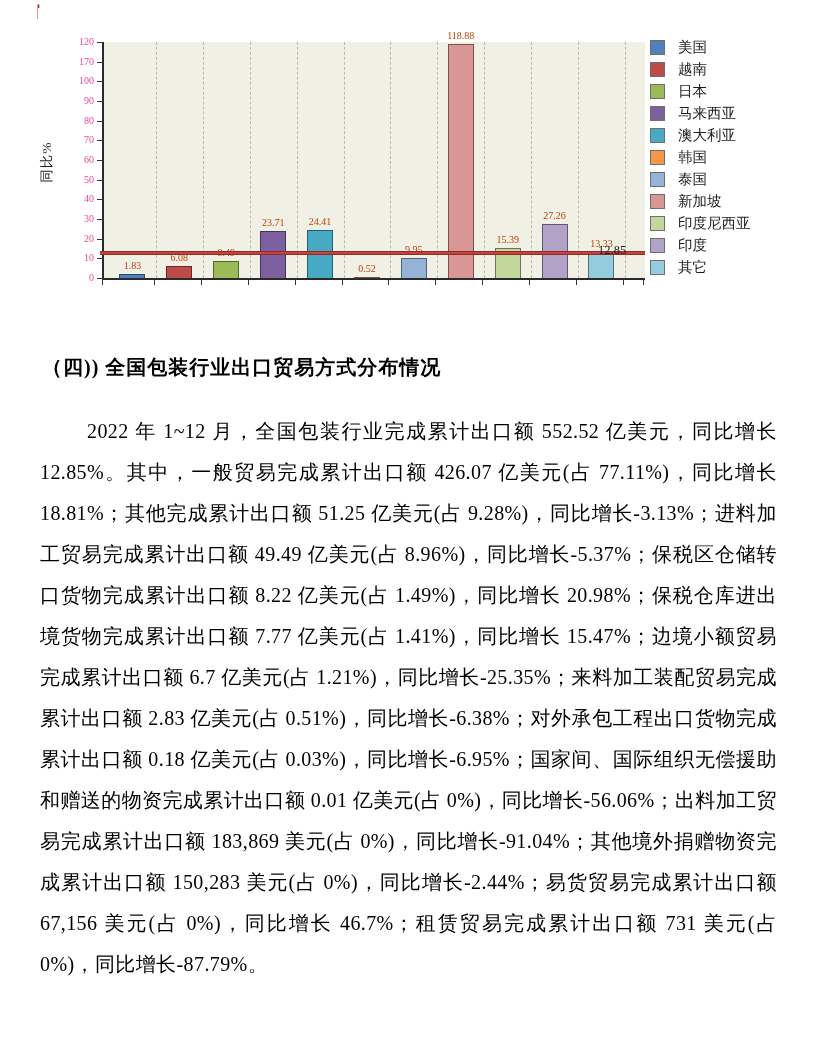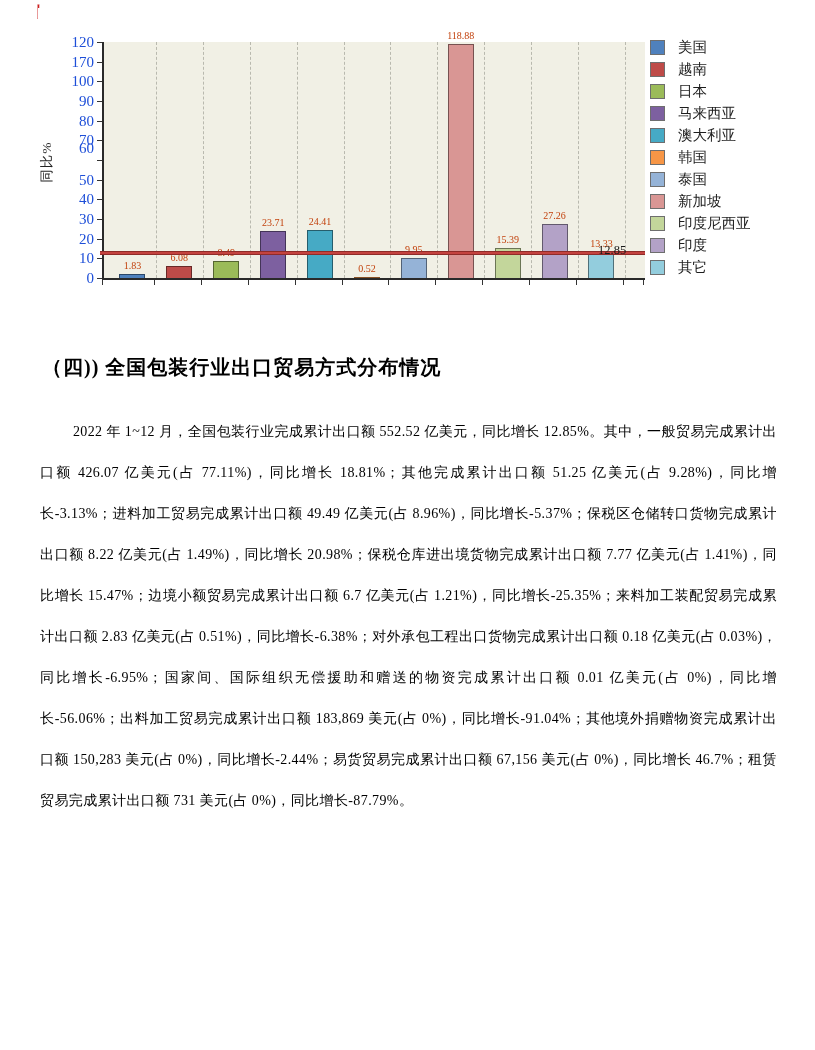--- a/index.html
+++ b/index.html
@@ -6,38 +6,38 @@
   .page{position:relative;width:815px;height:1050px;background:#ffffff;overflow:hidden;
         font-family:"Liberation Serif","DejaVu Serif",serif;color:#111;}
   .corner-mark{position:absolute;left:32px;top:3px;color:#cc2020;font-size:15px;font-weight:bold;}
 
   
   .chart{position:relative;margin:8px 0 0 38px;width:770px;height:296px;background:#fff;}
   .plot{position:absolute;left:64px;top:34px;width:541px;height:236px;
         border-left:2px solid #2a2a2a;border-bottom:2px solid #2a2a2a;overflow:visible;}
   .y-title{position:absolute;left:-12px;top:145px;transform:rotate(-90deg);
            font-size:13.5px;color:#222;letter-spacing:1px;white-space:nowrap;}
-  .ytick-label{position:absolute;width:36px;text-align:right;font-size:15px;color:#1d4ed8;line-height:14px;font-family:Liberation Serif, serif;}
+  .ytick-label{position:absolute;width:36px;text-align:right;font-size:10px;color:#ec4899;line-height:14px;font-family:Liberation Serif, serif;}
   .ytick-mark{position:absolute;height:1px;width:5px;background:#333;}
   .xtick-mark{position:absolute;width:1px;height:5px;background:#333;}
   .gridline{position:absolute;top:0;bottom:0;width:0;border-left:1px dashed #b9b9ae;}
   .bar{position:absolute;bottom:0;border:1px solid rgba(0,0,0,0.45);border-bottom:none;box-sizing:border-box;}
   .bar-label{position:absolute;transform:translateX(-50%);font-size:10px;color:#c2410c;white-space:nowrap;}
   .ref-line{position:absolute;height:2px;border-top:1px solid #8f2b28;border-bottom:1px solid #8f2b28;}
   .ref-label{position:absolute;font-size:12.5px;color:#1a1a1a;white-space:nowrap;}
   .legend{position:absolute;left:612px;top:32px;}
   .legend-item{display:flex;align-items:center;height:15px;margin-bottom:7px;}
   .legend-swatch{width:15px;height:15px;border:1px solid #6e6e6e;box-sizing:border-box;flex:0 0 auto;}
   .legend-label{margin-left:13px;font-size:14.5px;color:#1d1d1d;white-space:nowrap;}
 
   
   .caption{margin:2px 0 0 0;width:815px;text-align:center;font-size:17px;font-weight:bold;
            letter-spacing:1px;color:#000;}
   .heading{margin:50px 0 0 42px;font-size:20px;font-weight:bold;letter-spacing:1px;color:#000;}
-  .bodytext{margin:30px 38px 0 40px;font-size:14px;line-height:41px;text-align:justify;
+  .bodytext{margin:30px 38px 0 40px;font-size:20px;line-height:41px;text-align:justify;
             text-indent:2.35em;color:#000;letter-spacing:0.4px;}
 </style>
 </head>
 <body>
 
 <div class="page">
 
   <span class="corner-mark">卜</span>
 
   <div class="chart" id="chart">
@@ -128,21 +128,21 @@
       <div class="ytick-label" style="left: 20px; top: 243.333px;">10</div>
       <div class="ytick-mark" style="left: 59px; top: 250.333px;"></div>
       <div class="ytick-label" style="left: 20px; top: 223.667px;">20</div>
       <div class="ytick-mark" style="left: 59px; top: 230.667px;"></div>
       <div class="ytick-label" style="left: 20px; top: 204px;">30</div>
       <div class="ytick-mark" style="left: 59px; top: 211px;"></div>
       <div class="ytick-label" style="left: 20px; top: 184.333px;">40</div>
       <div class="ytick-mark" style="left: 59px; top: 191.333px;"></div>
       <div class="ytick-label" style="left: 20px; top: 164.667px;">50</div>
       <div class="ytick-mark" style="left: 59px; top: 171.667px;"></div>
-      <div class="ytick-label" style="left: 20px; top: 133px;">60</div>
+      <div class="ytick-label" style="left: 20px; top: 145px;">60</div>
       <div class="ytick-mark" style="left: 59px; top: 152px;"></div>
       <div class="ytick-label" style="left: 20px; top: 125.333px;">70</div>
       <div class="ytick-mark" style="left: 59px; top: 132.333px;"></div>
       <div class="ytick-label" style="left: 20px; top: 105.667px;">80</div>
       <div class="ytick-mark" style="left: 59px; top: 112.667px;"></div>
       <div class="ytick-label" style="left: 20px; top: 86px;">90</div>
       <div class="ytick-mark" style="left: 59px; top: 93px;"></div>
       <div class="ytick-label" style="left: 20px; top: 66.3333px;">100</div>
       <div class="ytick-mark" style="left: 59px; top: 73.3333px;"></div>
       <div class="ytick-label" style="left: 20px; top: 46.6667px;">170</div>

